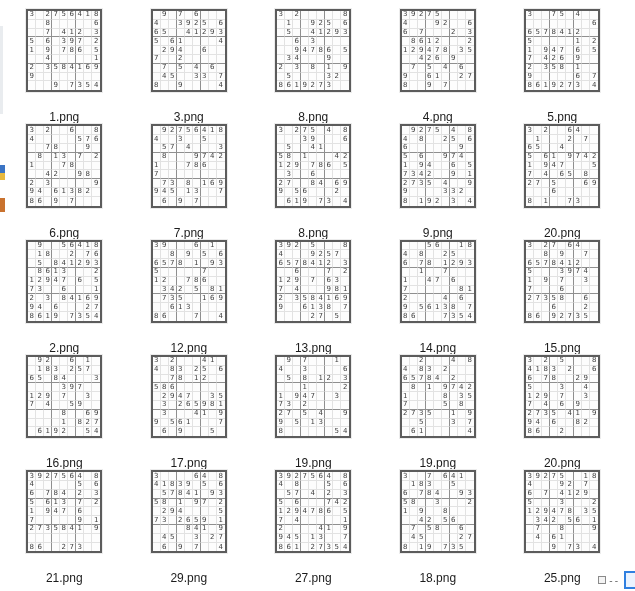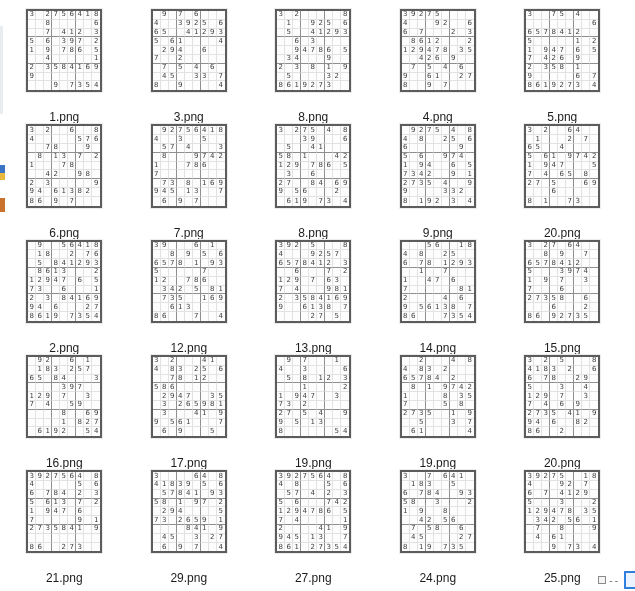--- a/index.html
+++ b/index.html
@@ -2122,21 +2122,21 @@
         <div class="cell">8</div>
         <div class="cell"></div>
         <div class="cell br">1</div>
         <div class="cell">9</div>
         <div class="cell"></div>
         <div class="cell br">7</div>
         <div class="cell">3</div>
         <div class="cell">5</div>
         <div class="cell"></div>
       </div>
-      <div class="label">24.png</div>
+      <div class="label">18.png</div>
     </div>
     <div class="item">
       <div class="thumb">
         <div class="cell">3</div>
         <div class="cell">9</div>
         <div class="cell br">2</div>
         <div class="cell">7</div>
         <div class="cell">5</div>
         <div class="cell br"></div>
         <div class="cell"></div>

